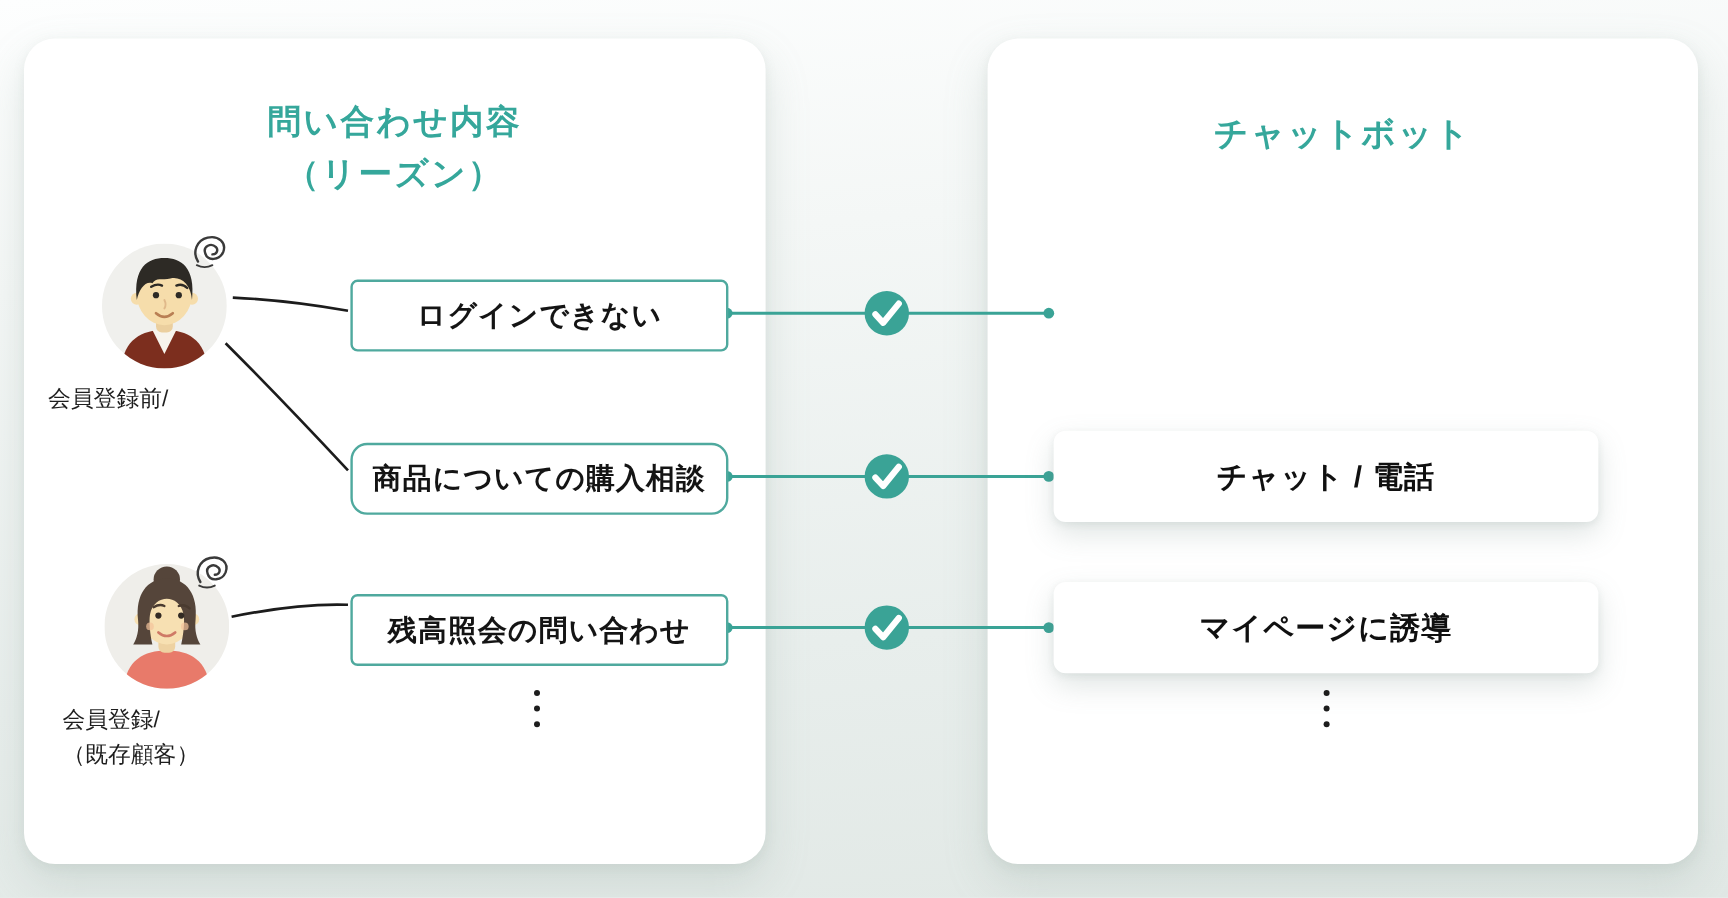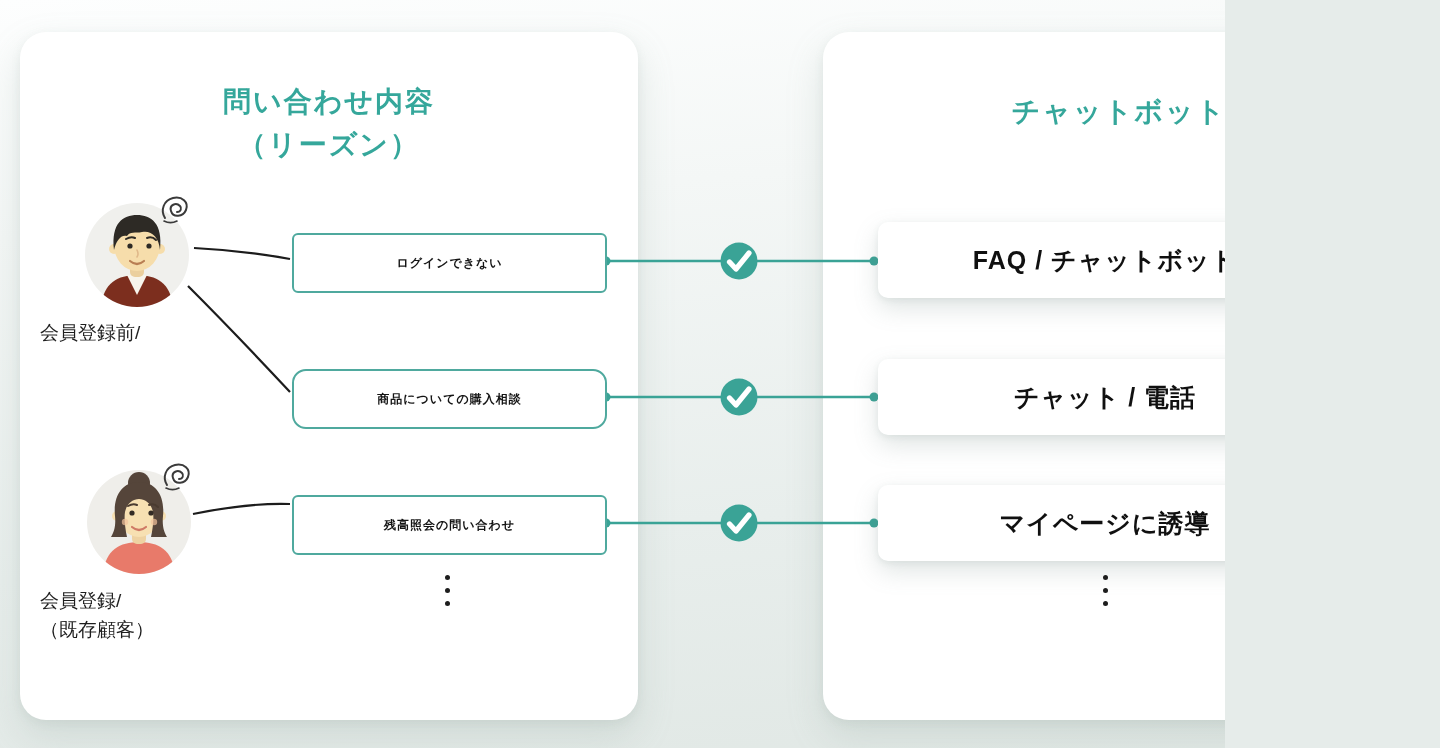--- a/index.html
+++ b/index.html
@@ -1,17 +1,17 @@
 <!DOCTYPE html>
 <html><head>
 <meta charset="utf-8">
 <style>
   html,body{margin:0;padding:0;background:#e6ecea;}
   .canvas{
-    position:relative;width:1225px;height:748px;overflow:hidden;
+    position:relative;width:1440px;height:748px;overflow:hidden;
     background:linear-gradient(175deg,#fdfefe 0%,#f4f7f6 28%,#e8eeec 68%,#e1e8e5 100%);
     font-family:"Liberation Sans","DejaVu Sans",sans-serif;
     text-decoration:underline;
   }
   .card{
     position:absolute;top:32px;height:688px;background:#ffffff;border-radius:26px;
     box-shadow:0 16px 36px rgba(138,160,152,.22), 0 3px 10px rgba(138,160,152,.12);
   }
   .card-left{left:20px;width:618px;}
   .card-right{left:823px;width:592px;}
@@ -19,40 +19,40 @@
     position:absolute;left:0;width:100%;text-align:center;
     color:#35a79b;font-weight:bold;font-size:28px;line-height:1.55;letter-spacing:2px;
   }
   .title-left{top:48px;}
   .title-right{top:58px;}
   .overlay{position:absolute;left:0;top:0;width:1440px;height:748px;pointer-events:none;}
   .reason-box{
     position:absolute;left:292px;width:311px;height:56px;background:#fff;
     border:2.5px solid #4fa99e;border-radius:6px;
     display:flex;align-items:center;justify-content:center;
-    font-size:12px;font-weight:bold;color:#141414;letter-spacing:1px;
+    font-size:24px;font-weight:bold;color:#141414;letter-spacing:1px;
   }
   .reason-1{top:233px;} .reason-2{top:369px;border-radius:14px;} .reason-3{top:495px;}
   .channel-box{
     position:absolute;left:878px;width:454px;height:76px;background:#fff;border-radius:10px;
     box-shadow:0 10px 24px rgba(116,138,131,.22), 0 2px 6px rgba(116,138,131,.12);
     display:flex;align-items:center;justify-content:center;
     font-size:25px;font-weight:bold;color:#101010;letter-spacing:1px;
   }
   .channel-1{top:222px;} .channel-2{top:359px;} .channel-3{top:485px;}
   .persona{position:absolute;width:104px;height:104px;}
   .persona-1{left:85px;top:203px;}
   .persona-2{left:87px;top:470px;}
   .scribble{position:absolute;left:74px;top:-9px;width:34px;height:32px;}
   .persona-label{
     position:absolute;width:240px;
     font-size:19px;line-height:29px;color:#1e1e1e;
   }
   .plabel-1{left:40px;top:318px;}
-  .plabel-2{left:40px;top:586px;}
+  .plabel-2{left:52px;top:586px;}
   .dots{position:absolute;display:flex;flex-direction:column;gap:8px;align-items:center;width:6px;}
   .dots-left{left:444px;top:575px;}
   .dots-right{left:1102px;top:575px;}
   .dot{width:5px;height:5px;border-radius:50%;background:#1d1d1d;}
 </style>
 </head>
 <body>
 
 <div class="canvas">
 
@@ -168,21 +168,20 @@
   </div>
   <div class="persona-label plabel-2">
     <div>会員登録/</div>
     <div>（既存顧客）</div>
   </div>
 
   <div class="reason-box reason-1">ログインできない</div>
   <div class="reason-box reason-2">商品についての購入相談</div>
   <div class="reason-box reason-3">残高照会の問い合わせ</div>
 
-  <div class="channel-box channel-1">FAQ / チャットボット</div>
   <div class="channel-box channel-2">チャット / 電話</div>
   <div class="channel-box channel-3">マイページに誘導</div>
 
   <div class="dots dots-left">
     <div class="dot"></div>
     <div class="dot"></div>
     <div class="dot"></div>
   </div>
   <div class="dots dots-right">
     <div class="dot"></div>

